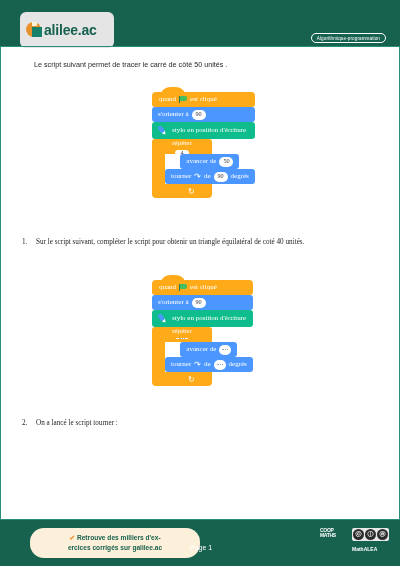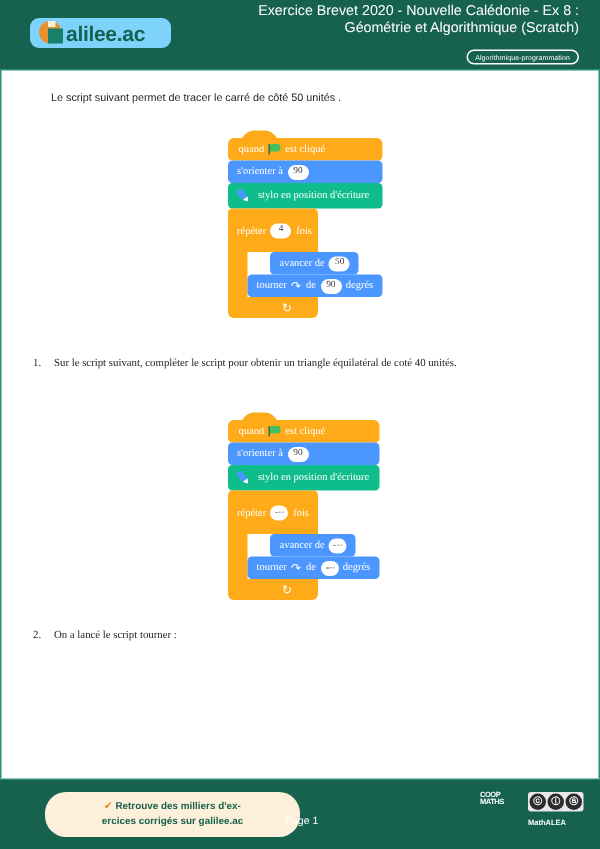--- a/index.html
+++ b/index.html
@@ -19,22 +19,22 @@
   
   .header {
     position: absolute;
     left: 0; top: 0;
     width: 400px; height: 46px;
     background: #17614f;
   }
   .logo-pill {
     position: absolute;
     left: 20px; top: 12px;
-    width: 94px; height: 20px;
-    background: #7dd3fc;
+    width: 94px; height: 36px;
+    background: #e5e5e5;
     border-radius: 6px;
     display: flex;
     align-items: center;
     padding-left: 6px;
   }
   .logo-mark {
     position: relative;
     width: 17px; height: 17px;
     flex: 0 0 auto;
     margin-right: 0px;
@@ -201,29 +201,30 @@
     border-left: 2px solid transparent;
     border-right: 2px solid transparent;
     border-top: 3.2px solid #ffffff;
   }
 
   
   .control-wrap { position: relative; }
   .ctrl-top {
     background: #ffab19;
     border-radius: 3px 3px 0 0;
-    height: 29px;
+    height: 15px;
     padding: 0 6px;
     display: flex;
     align-items: center;
     gap: 3px;
     font-family: "Liberation Serif", serif;
     color: #fff;
     font-size: 7px;
     width: 60px;
+    flex-direction: column;
   }
   .ctrl-arm {
     width: 13px;
     background: #ffab19;
   }
   .ctrl-bot {
     background: #ffab19;
     border-radius: 0 0 4px 4px;
     height: 14px;
     width: 60px;
@@ -352,21 +353,20 @@
 
     <div class="logo-pill">
       <span class="logo-mark">
         <span class="arc"></span>
         <span class="sq"></span>
         <span class="sq2"></span>
       </span>
       <span class="logo-text">alilee.ac</span>
     </div>
 
-    <div class="header-title">Exercice Brevet 2020 - Nouvelle Calédonie - Ex 8 : Géométrie et Algorithmique (Scratch)</div>
 
     <div class="header-badge">Algorithmique-programmation</div>
   </div>
 
   <div class="top-rule"></div>
   <div class="left-rule"></div>
   <div class="right-rule"></div>
 
   <div class="intro-text">Le script suivant permet de tracer le carré de côté 50 unités .</div>
 

